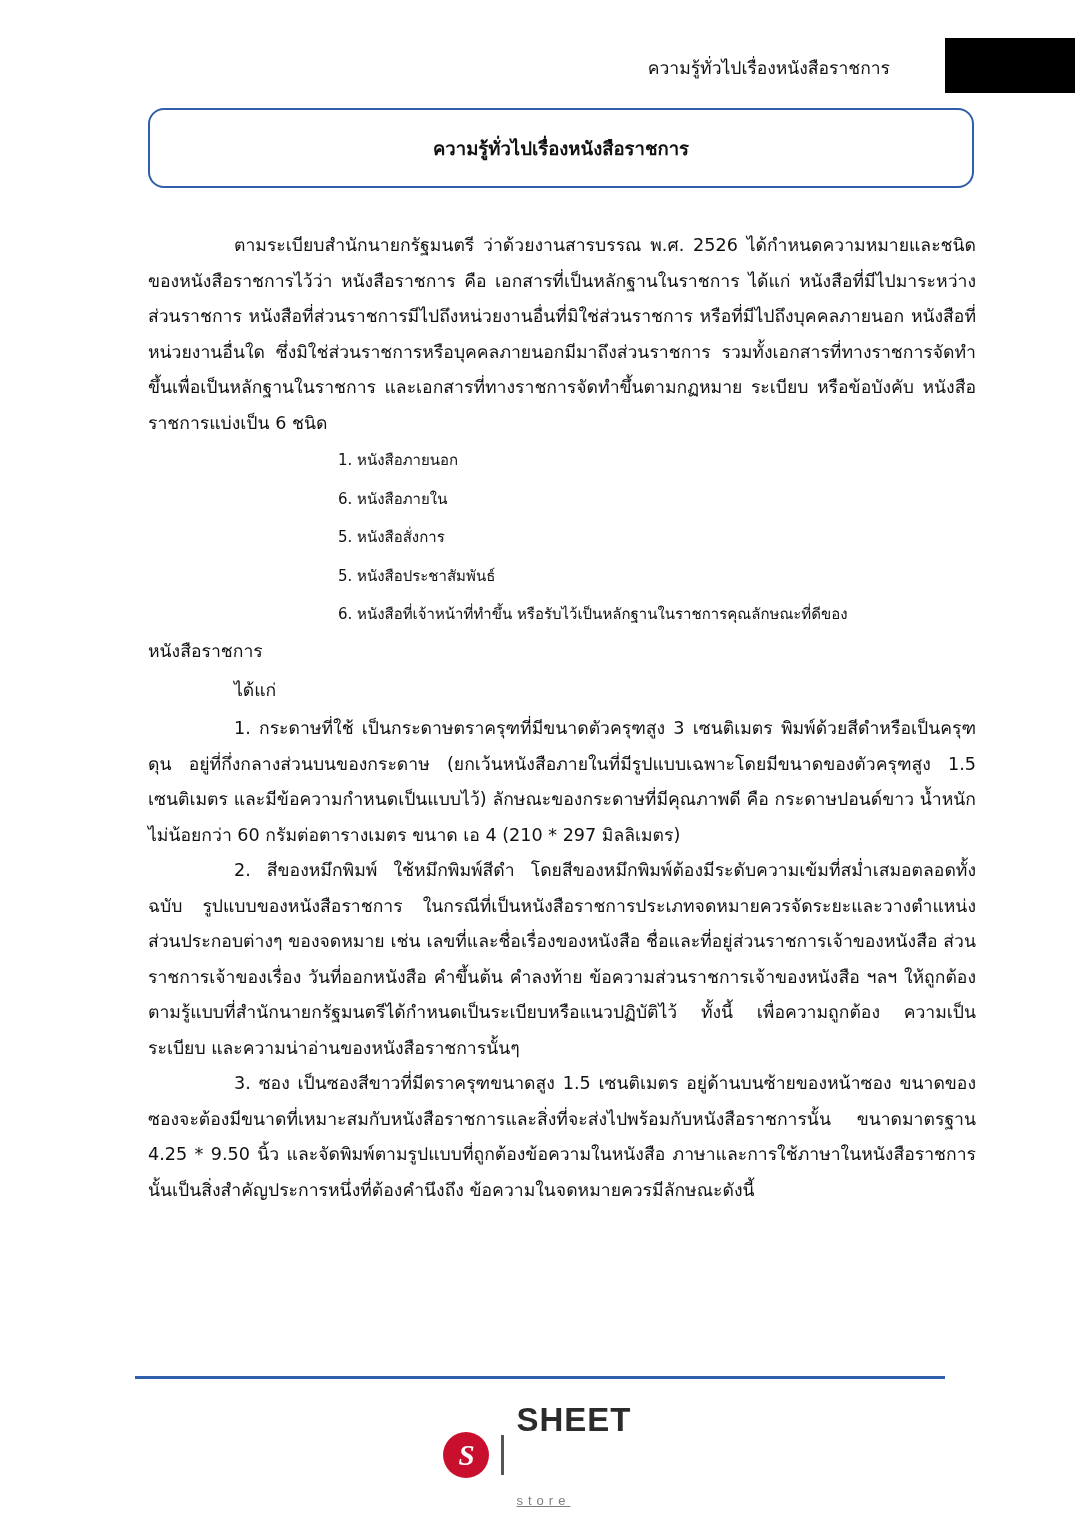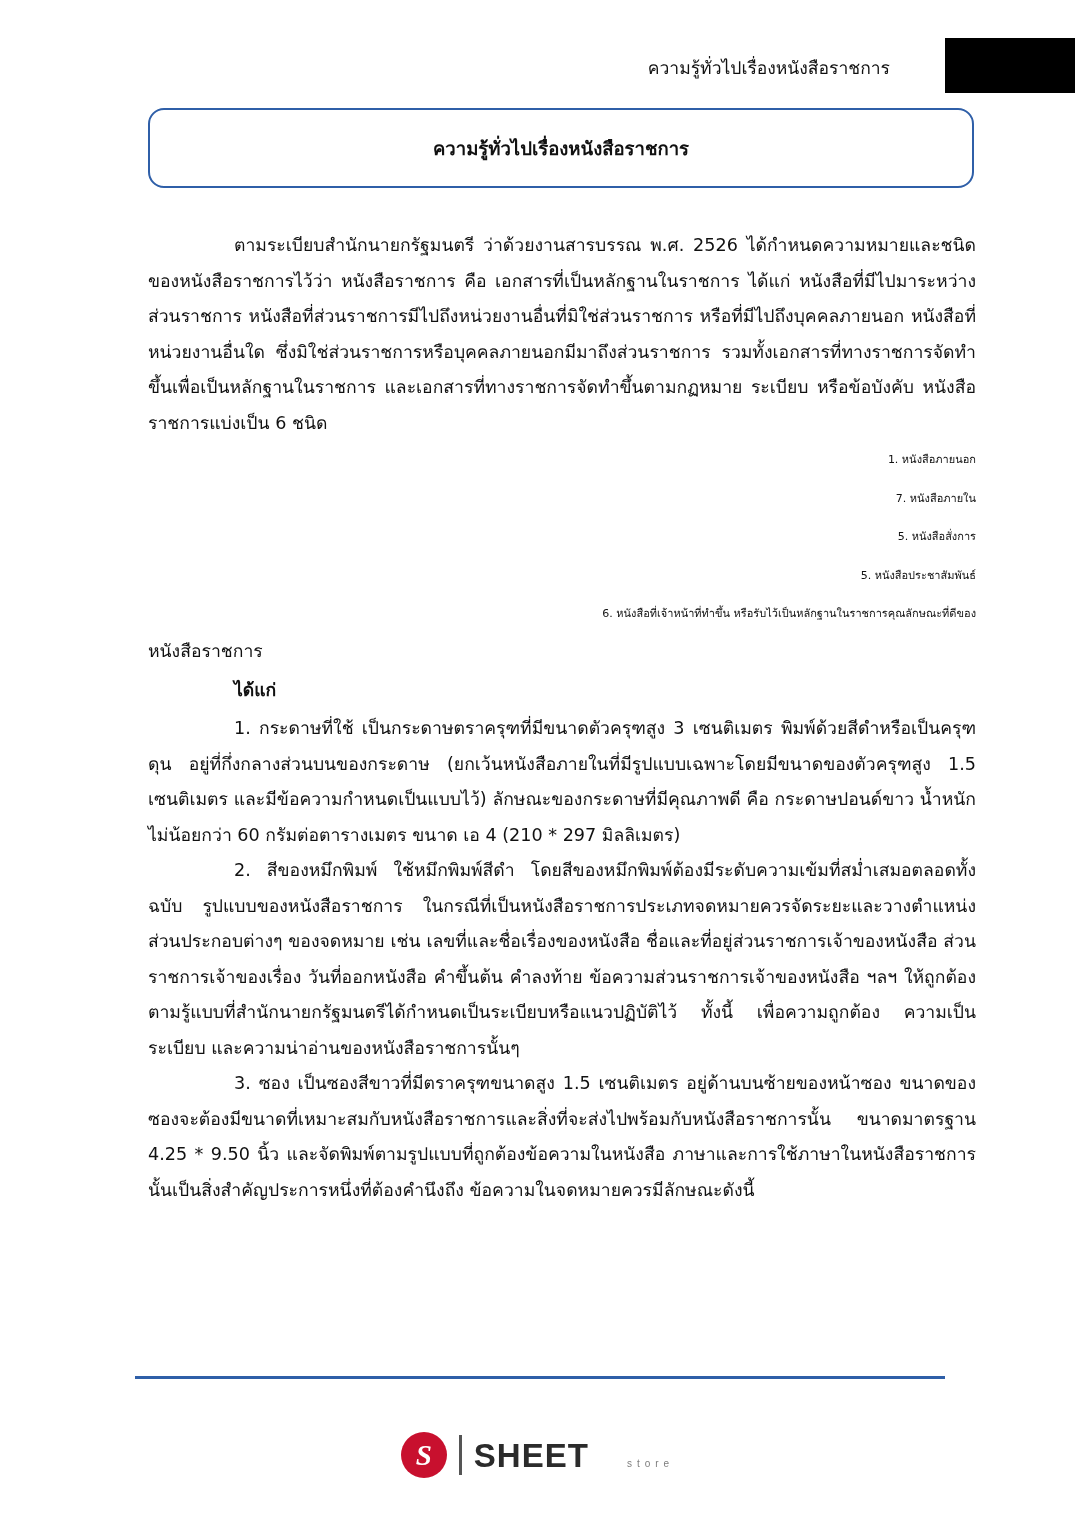--- a/index.html
+++ b/index.html
@@ -99,42 +99,40 @@
 
   .list {
     margin: 0;
     padding: 0;
     list-style: none;
   }
   .list-item {
     margin: 0 0 0 0;
     padding-left: 0;
     text-indent: 0;
-    font-size: 11px;
+    font-size: 15px;
     line-height: 38.5px;
-    text-align: right;
   }
   .list-item .li-inner {
     display: inline-block;
     margin-left: 190px;
   }
   .list-item.wide .li-inner {
     margin-left: 190px;
   }
 
   .subhead {
     font-weight: bold;
     font-size: 17.6px;
     margin-left: 86px;
     line-height: 42px;
   }
   .plain-line {
     margin-left: 86px;
     line-height: 34px;
-    font-weight: bold;
   }
   .spacer-xs { height: 4px; }
 
   
   .footer-rule {
     position: absolute;
     left: 135px;
     top: 1376px;
     width: 810px;
     height: 3px;
@@ -165,37 +163,38 @@
     justify-content: center;
     font-family: "Liberation Serif", serif;
   }
   .logo-divider {
     width: 3px;
     height: 40px;
     background: #555555;
   }
   .logo-text-wrap {
     display: flex;
-    flex-direction: row;
+    flex-direction: column;
     line-height: 1;
     gap: 38px;
   }
   .logo-word {
     font-size: 33px;
     font-weight: bold;
     letter-spacing: 1px;
     color: #2b2b2b;
     font-family: "Liberation Sans", sans-serif;
   }
   .logo-sub {
-    font-size: 10px;
+    font-size: 13px;
     letter-spacing: 5px;
     color: #7d7d7d;
     margin-top: 20px;
     font-family: "Liberation Sans", sans-serif;
+    text-decoration: underline;
   }
 </style>
 </head>
 <body>
 
 <div class="page">
 
   <div class="header">
     <div class="header-title">ความรู้ทั่วไปเรื่องหนังสือราชการ</div>
     <div class="page-number-box"></div>
@@ -205,21 +204,21 @@
   <div class="title-box">
     <div class="title-box-text">ความรู้ทั่วไปเรื่องหนังสือราชการ</div>
   </div>
 
   <div class="content">
 
     <p class="para">ตามระเบียบสำนักนายกรัฐมนตรี  ว่าด้วยงานสารบรรณ  พ.ศ. 2526 ได้กำหนดความหมายและชนิดของหนังสือราชการไว้ว่า  หนังสือราชการ  คือ  เอกสารที่เป็นหลักฐานในราชการ  ได้แก่  หนังสือที่มีไปมาระหว่างส่วนราชการ  หนังสือที่ส่วนราชการมีไปถึงหน่วยงานอื่นที่มิใช่ส่วนราชการ  หรือที่มีไปถึงบุคคลภายนอก หนังสือที่หน่วยงานอื่นใด  ซึ่งมิใช่ส่วนราชการหรือบุคคลภายนอกมีมาถึงส่วนราชการ รวมทั้งเอกสารที่ทางราชการจัดทำขึ้นเพื่อเป็นหลักฐานในราชการ  และเอกสารที่ทางราชการจัดทำขึ้นตามกฏหมาย ระเบียบ หรือข้อบังคับ  หนังสือราชการแบ่งเป็น 6 ชนิด</p>
 
     <ul class="list">
       <li class="list-item"><span class="li-inner">1. หนังสือภายนอก</span></li>
-      <li class="list-item"><span class="li-inner">7.  หนังสือภายใน</span></li>
+      <li class="list-item"><span class="li-inner">6.  หนังสือภายใน</span></li>
       <li class="list-item"><span class="li-inner">5. หนังสือสั่งการ</span></li>
       <li class="list-item"><span class="li-inner">5.  หนังสือประชาสัมพันธ์</span></li>
       <li class="list-item wide"><span class="li-inner">6.  หนังสือที่เจ้าหน้าที่ทำขึ้น  หรือรับไว้เป็นหลักฐานในราชการคุณลักษณะที่ดีของ</span></li>
     </ul>
 
     <p class="para no-indent">หนังสือราชการ</p>
 
     <div class="spacer-xs"></div>
 
     <div class="plain-line">ได้แก่</div>

